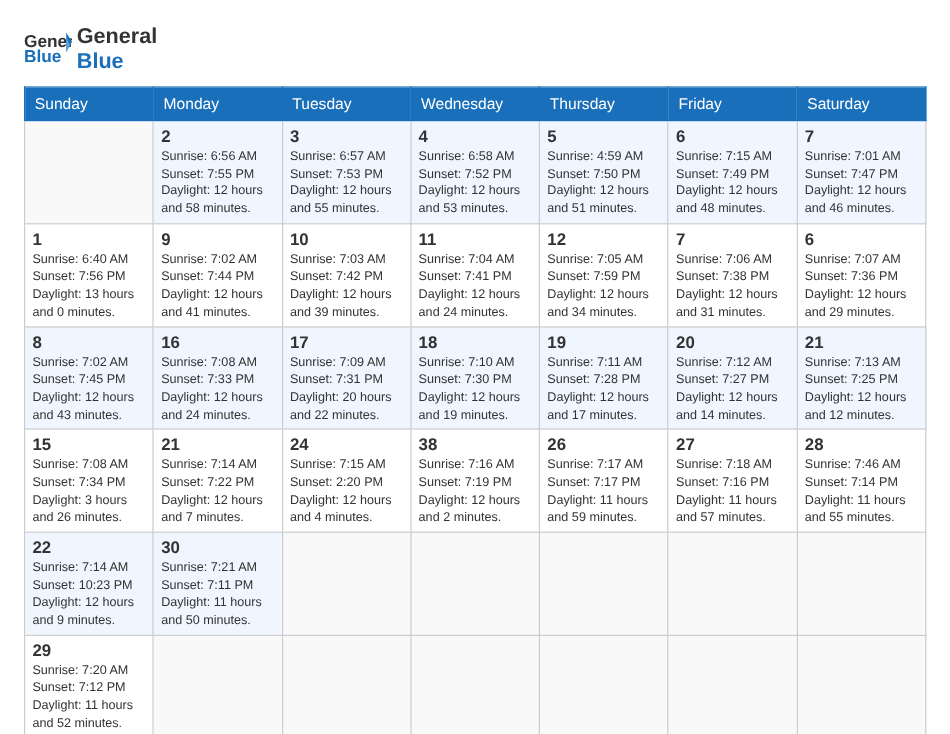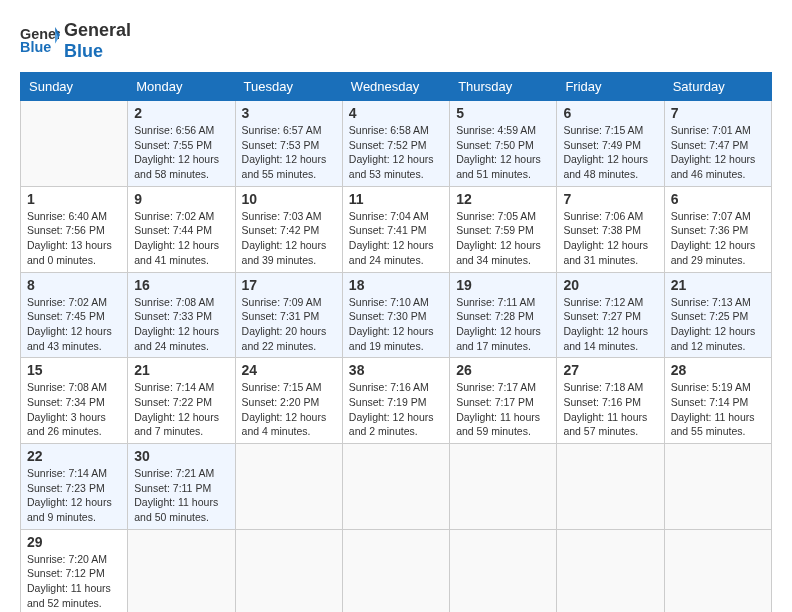--- a/index.html
+++ b/index.html
@@ -327,32 +327,32 @@
         <span class="day-num">27</span>
         <div class="day-info">
           <div>Sunrise: 7:18 AM</div>
           <div>Sunset: 7:16 PM</div>
           <div>Daylight: 11 hours and 57 minutes.</div>
         </div>
       </td>
         <td>
         <span class="day-num">28</span>
         <div class="day-info">
-          <div>Sunrise: 5:19 AM</div>
+          <div>Sunrise: 7:46 AM</div>
           <div>Sunset: 7:14 PM</div>
           <div>Daylight: 11 hours and 55 minutes.</div>
         </div>
       </td>
       </tr>
       <tr>
         <td>
         <span class="day-num">22</span>
         <div class="day-info">
           <div>Sunrise: 7:14 AM</div>
-          <div>Sunset: 7:23 PM</div>
+          <div>Sunset: 10:23 PM</div>
           <div>Daylight: 12 hours and 9 minutes.</div>
         </div>
       </td>
         <td>
         <span class="day-num">30</span>
         <div class="day-info">
           <div>Sunrise: 7:21 AM</div>
           <div>Sunset: 7:11 PM</div>
           <div>Daylight: 11 hours and 50 minutes.</div>
         </div>

